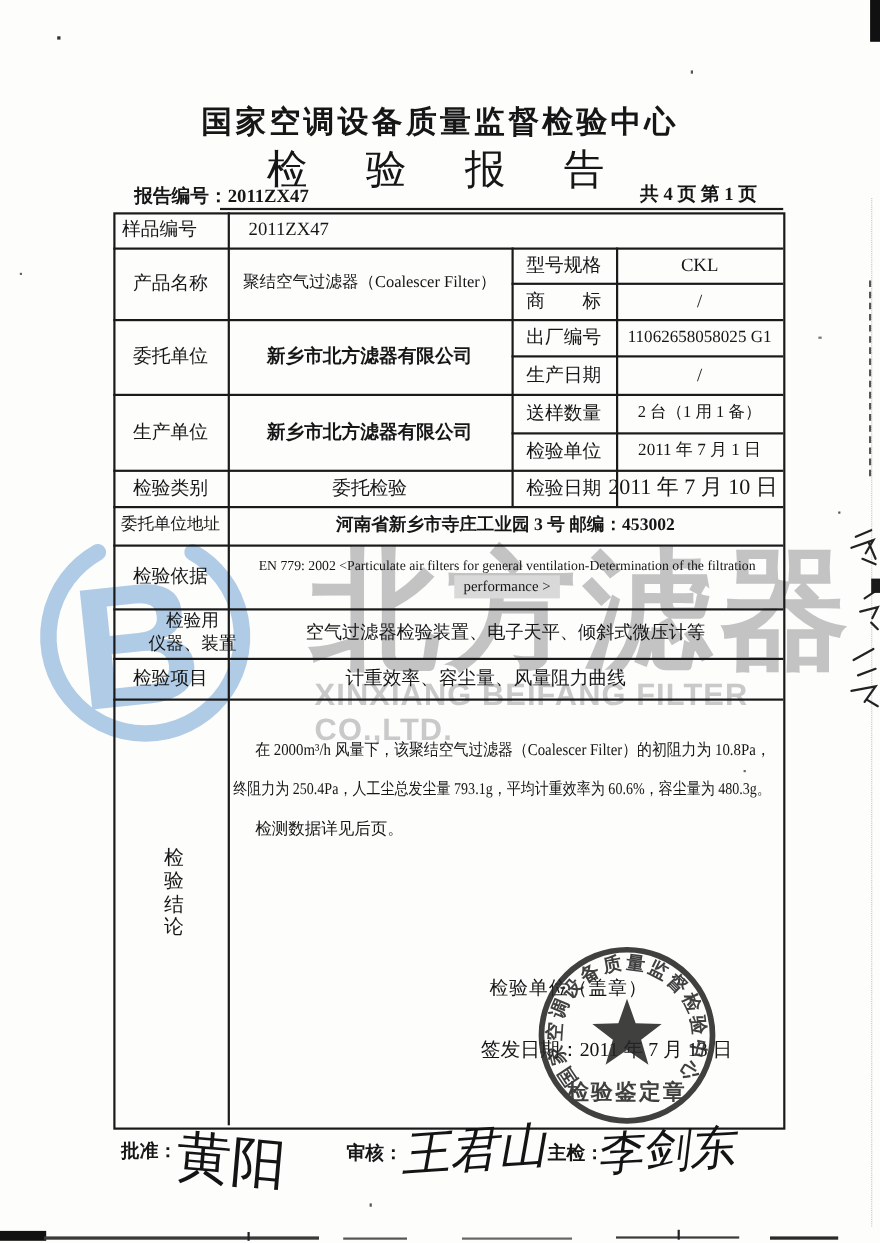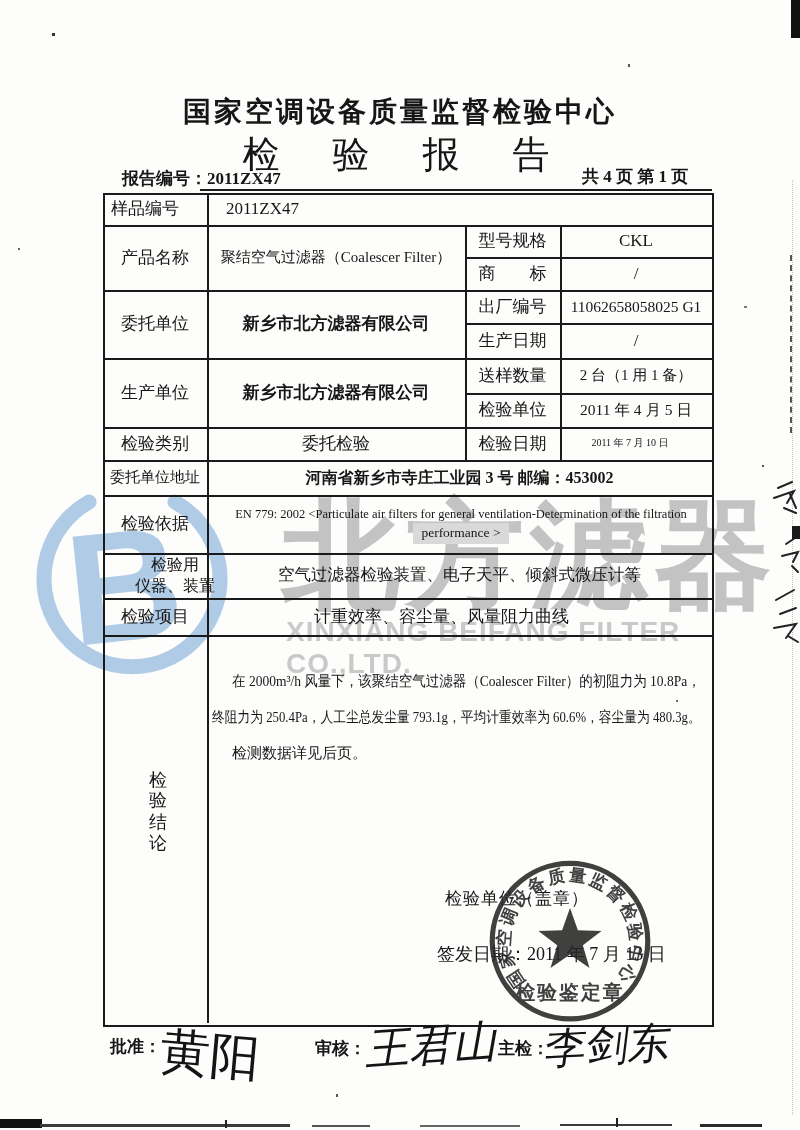--- a/index.html
+++ b/index.html
@@ -76,26 +76,26 @@
 <div class="cell" style="left:465px;top:290px;width:95px;height:33px;">出厂编号</div>
 <div class="cell" style="left:560px;top:290px;width:152px;height:33px;font-size:15.5px;text-align:center;">11062658058025 G1</div>
 <div class="cell" style="left:465px;top:323px;width:95px;height:35px;">生产日期</div>
 <div class="cell" style="left:560px;top:323px;width:152px;height:35px;">/</div>
 
 <div class="cell" style="left:103px;top:358px;width:104px;height:69px;">生产单位</div>
 <div class="cell" style="left:207px;top:358px;width:258px;height:69px;font-weight:bold;">新乡市北方滤器有限公司</div>
 <div class="cell" style="left:465px;top:358px;width:95px;height:35px;">送样数量</div>
 <div class="cell" style="left:560px;top:358px;width:152px;height:35px;font-size:15px;">2 台（1 用 1 备）</div>
 <div class="cell" style="left:465px;top:393px;width:95px;height:34px;">检验单位</div>
-<div class="cell" style="left:560px;top:393px;width:152px;height:34px;font-size:15.5px;">2011 年 4 月 5 日</div>
+<div class="cell" style="left:560px;top:393px;width:152px;height:34px;font-size:15.5px;">2011 年 7 月 1 日</div>
 
 <div class="cell" style="left:103px;top:427px;width:104px;height:33px;">检验类别</div>
 <div class="cell" style="left:207px;top:427px;width:258px;height:33px;">委托检验</div>
 <div class="cell" style="left:465px;top:427px;width:95px;height:33px;">检验日期</div>
-<div class="cell" style="left:560px;top:427px;width:140px;height:33px;font-size:10px;">2011 年 7 月 10 日</div>
+<div class="cell" style="left:560px;top:427px;width:140px;height:33px;font-size:20px;">2011 年 7 月 10 日</div>
 
 <div class="cell" style="left:103px;top:460px;width:104px;height:35px;font-size:15px;">委托单位地址</div>
 <div class="cell" style="left:207px;top:460px;width:505px;height:35px;font-weight:bold;font-size:16px;">河南省新乡市寺庄工业园 3 号  邮编：453002</div>
 
 <div class="cell" style="left:103px;top:495px;width:104px;height:58px;">检验依据</div>
 <div class="cell" style="left:212px;top:495px;width:498px;height:58px;flex-direction:column;font-size:12.5px;line-height:1.5;">
   <span>EN 779: 2002 &lt;Particulate air filters for general ventilation-Determination of the filtration</span>
   <span style="background:#d9d9d9;padding:0 8px;font-size:13.5px;">performance &gt;</span>
 </div>
 

